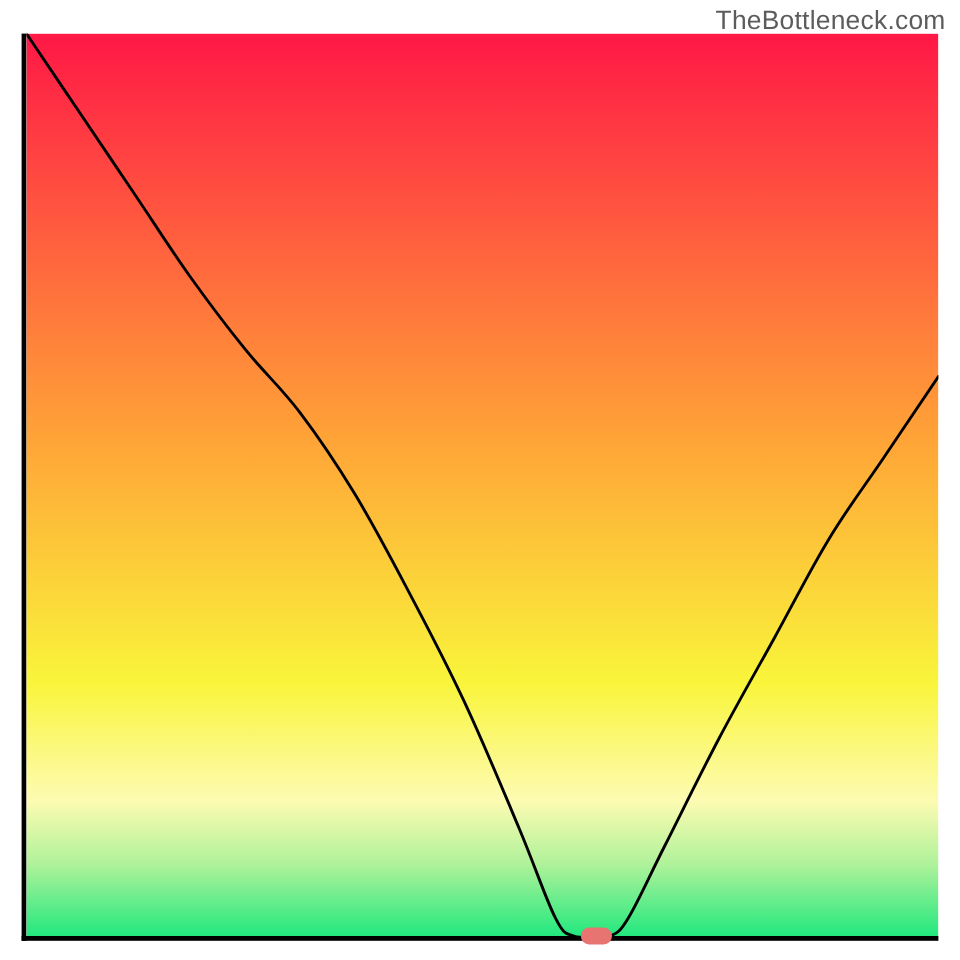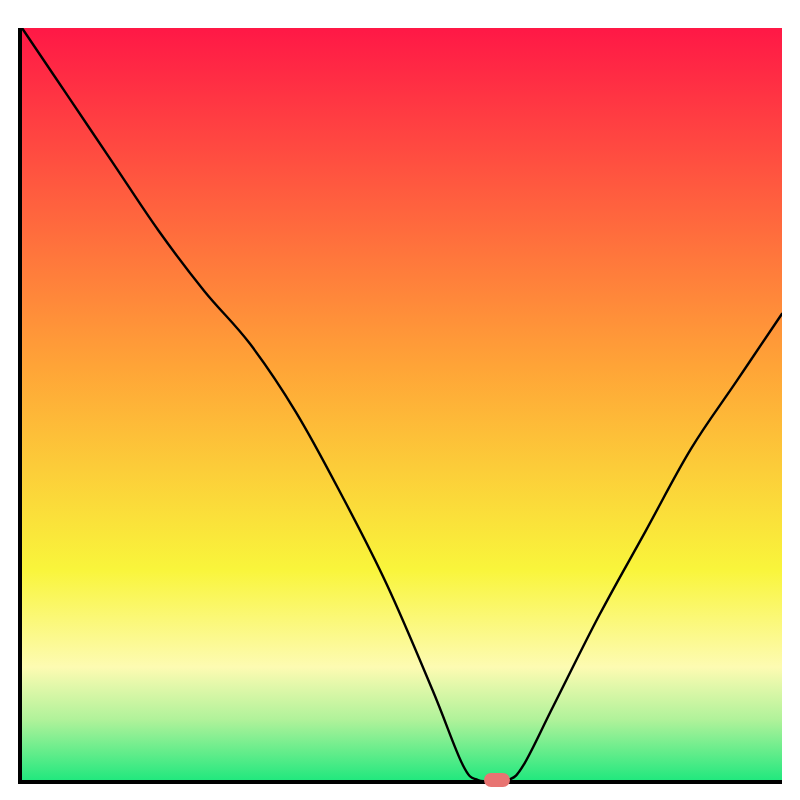--- a/index.html
+++ b/index.html
@@ -51,20 +51,21 @@
     width: 26px;
     height: 14px;
     border-radius: 7px;
     transform: translate(-50%, -50%);
   }
 </style>
 </head>
 <body>
 
 <div class="root">
+  <div class="watermark">TheBottleneck.com</div>
 
   <div class="plot-frame">
 
     <svg class="plot-bg" viewBox="0 0 760 752" preserveAspectRatio="none">
       <defs>
         <linearGradient id="bg-grad" x1="0" y1="0" x2="0" y2="1">
             <stop offset="0%" stop-color="#ff1846"></stop>
             <stop offset="45%" stop-color="#ffa437"></stop>
             <stop offset="72%" stop-color="#f9f53b"></stop>
             <stop offset="85%" stop-color="#fdfbb2"></stop>

